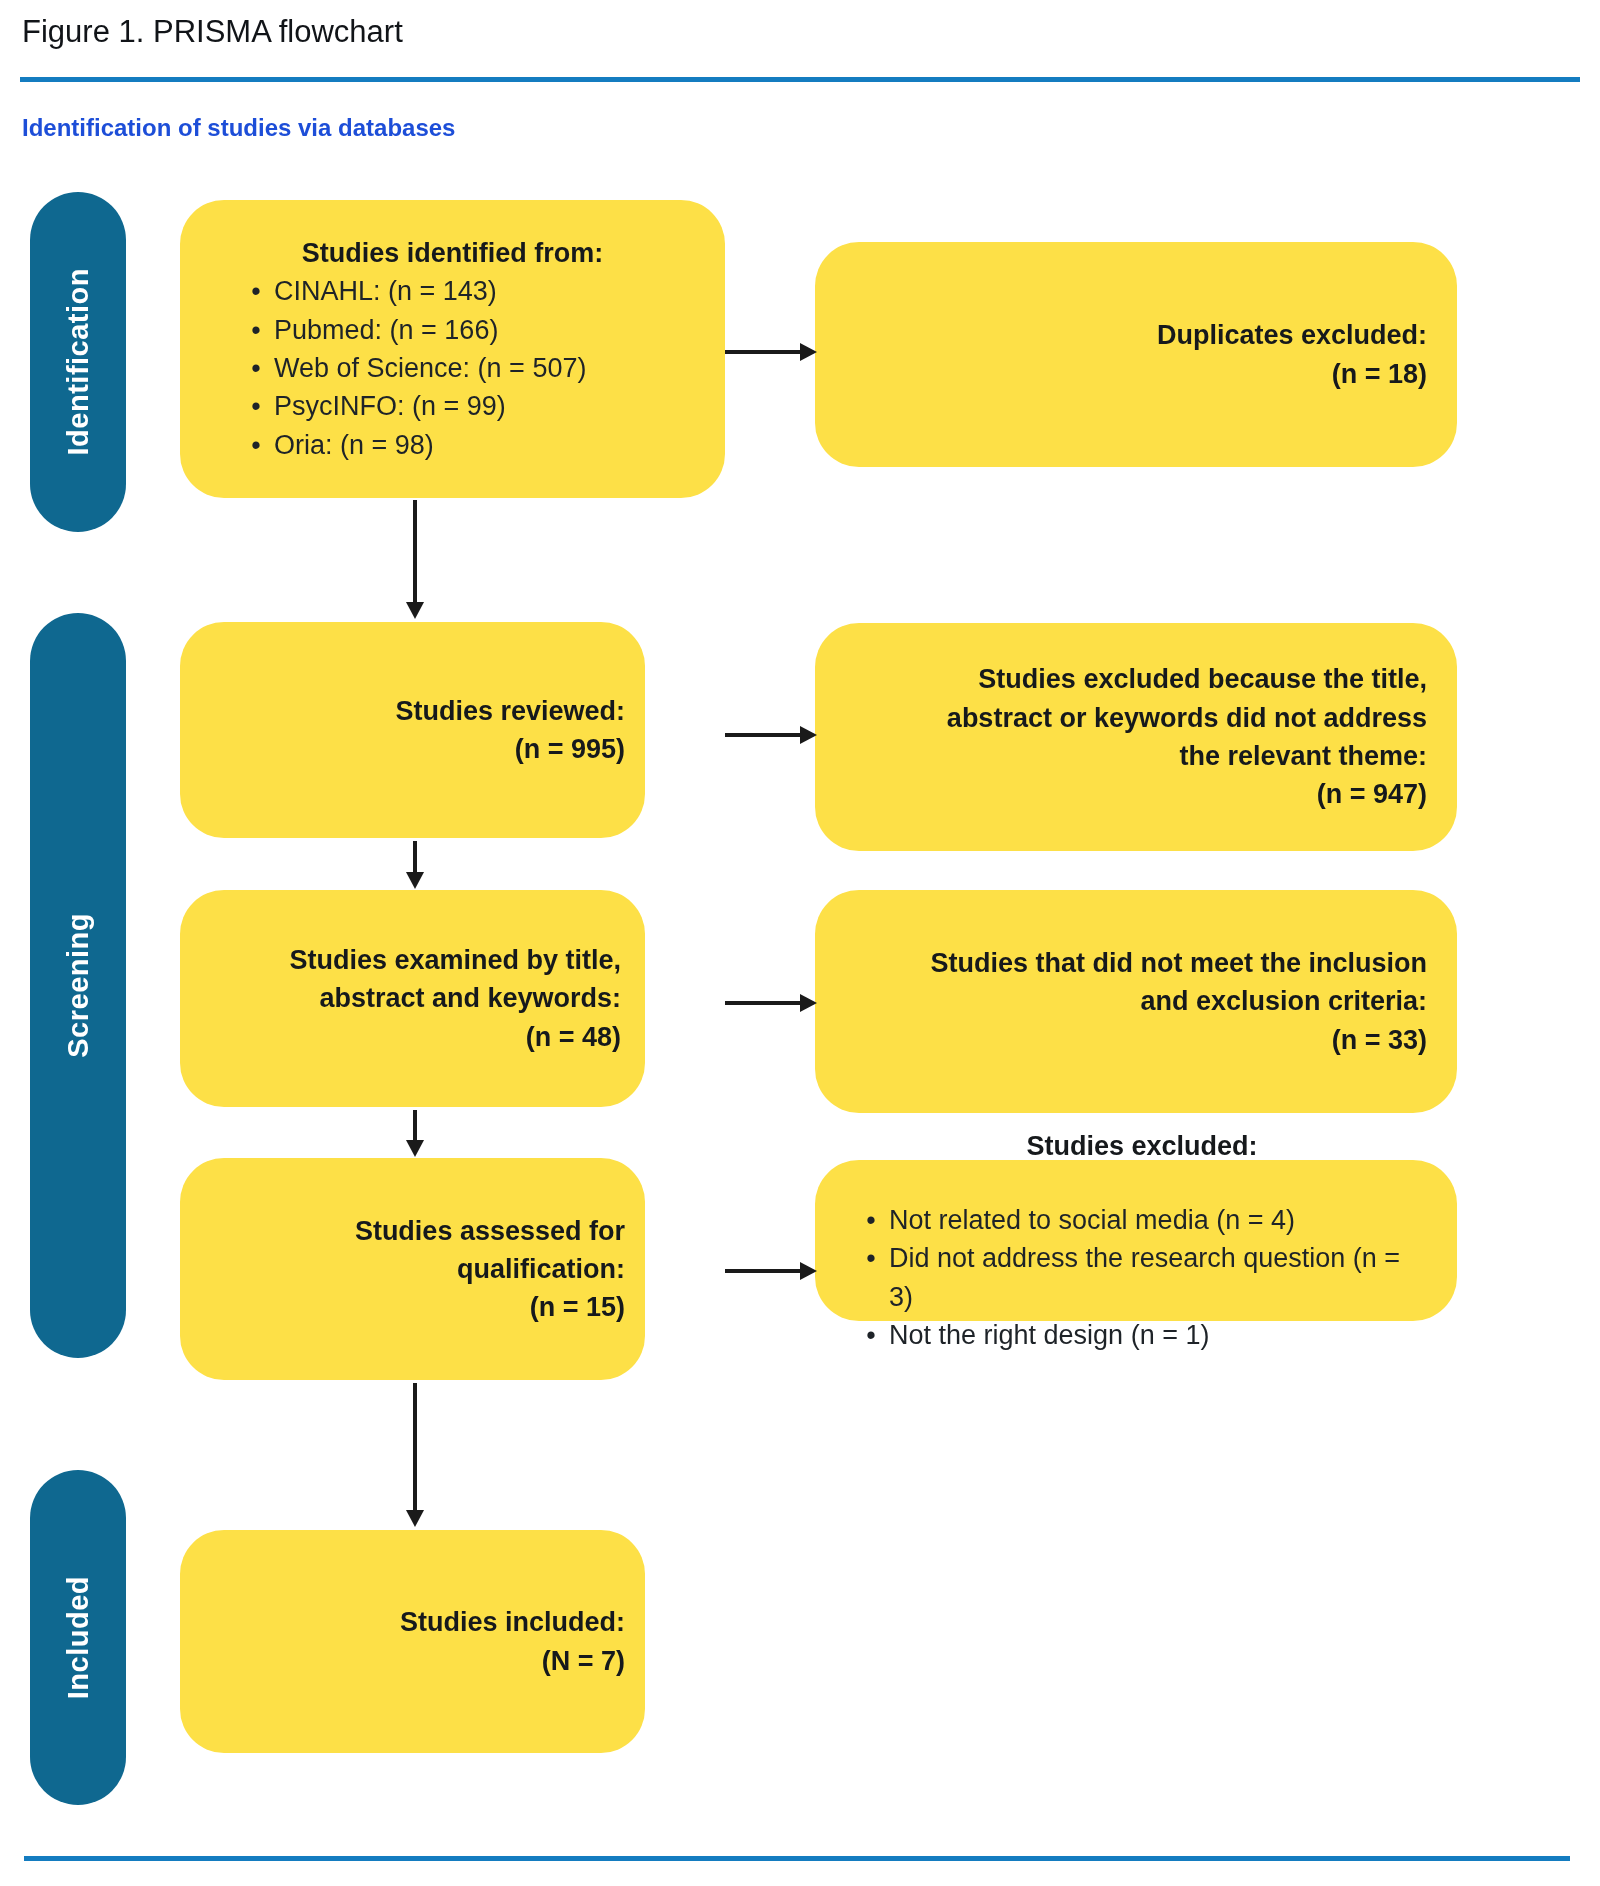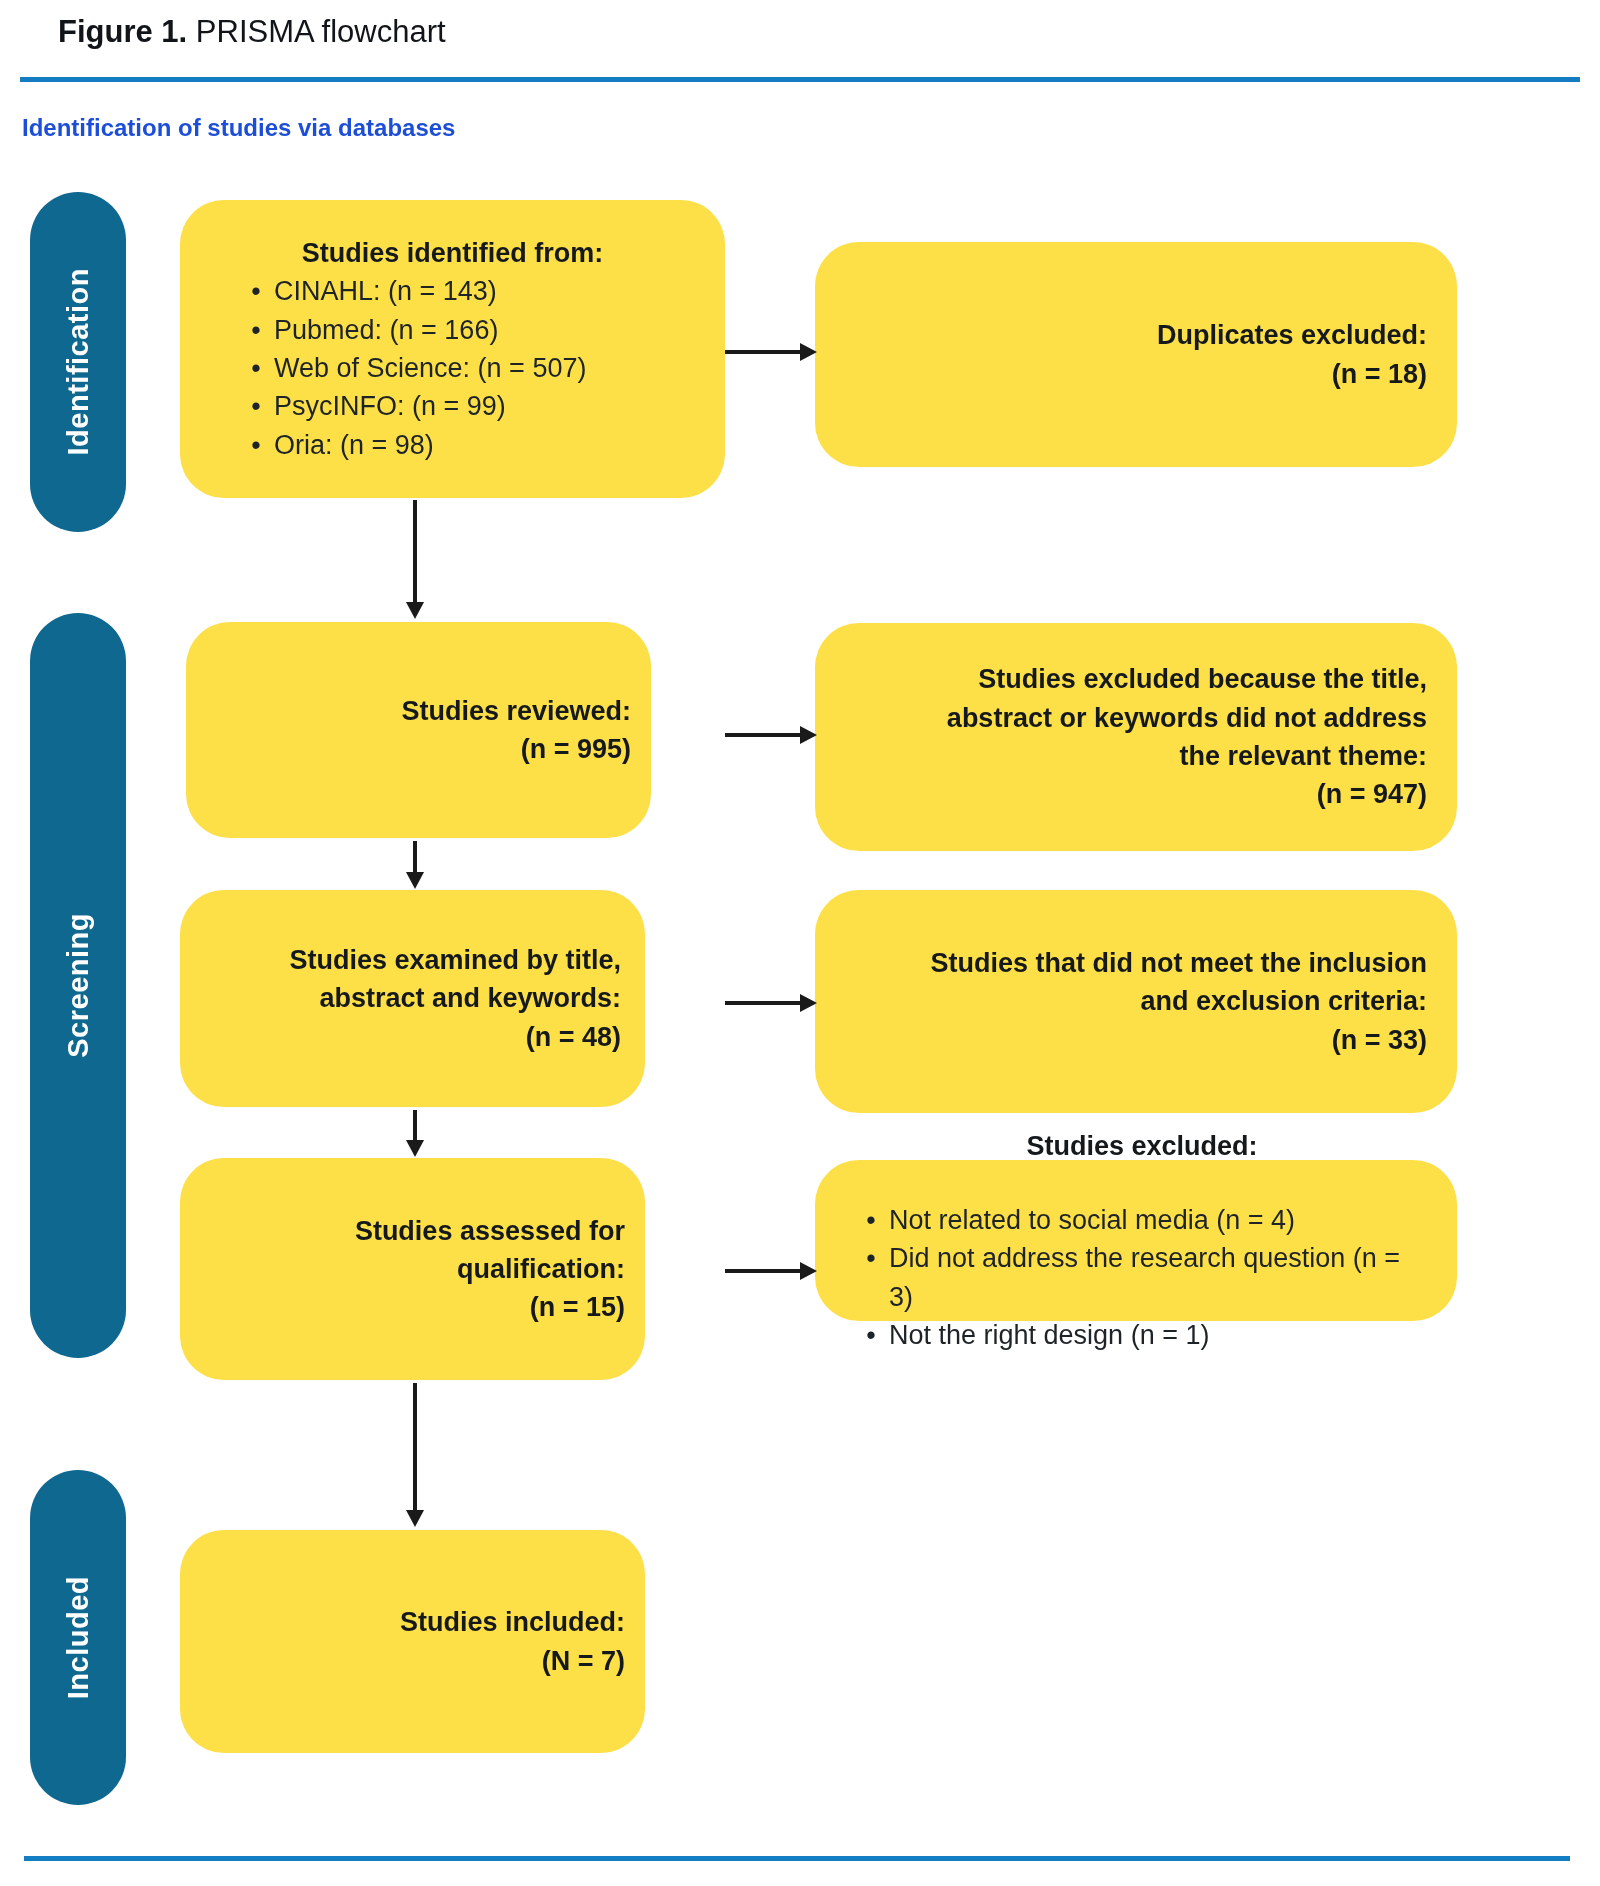--- a/index.html
+++ b/index.html
@@ -13,21 +13,21 @@
     overflow: hidden;
   }
 
   
   .fig-title {
     position: absolute;
     left: 22px; top: 14px;
     font-size: 31px;
     color: #111418;
   }
-  .fig-title .bold { font-weight: 700; margin-left: 36px; }
+  .fig-title .bold { font-weight: 400; }
   .rule {
     position: absolute;
     height: 5px;
     background: #147cc0;
   }
   .rule-top { left: 20px; top: 77px; width: 1560px; }
   .rule-bottom { left: 24px; top: 1856px; width: 1546px; }
   .section-heading {
     position: absolute;
     left: 22px; top: 114px;
@@ -74,21 +74,21 @@
   }
   .box .center { text-align: right; font-weight: 700; }
   .box .title { text-align: center; font-weight: 700; }
   .bullets { font-weight: 400; color: #1e2328; }
   .bullet { display: flex; align-items: flex-start; }
   .bullet .dot { width: 36px; flex: 0 0 36px; text-align: center; }
 
   .box-identified   { left: 180px; top: 200px;  width: 545px; height: 298px; padding: 10px 18px 10px 58px; }
   .box-identified .title { padding-right: 40px; }
   .box-duplicates   { left: 815px; top: 242px;  width: 642px; height: 225px; padding: 10px 30px; }
-  .box-reviewed     { left: 180px; top: 622px;  width: 465px; height: 216px; padding: 10px 20px; margin-left: 6px; }
+  .box-reviewed     { left: 180px; top: 622px;  width: 465px; height: 216px; padding: 10px 20px; }
   .box-excl-theme   { left: 815px; top: 623px;  width: 642px; height: 228px; padding: 18px 30px; }
   .box-examined     { left: 180px; top: 890px;  width: 465px; height: 217px; padding: 10px 24px; }
   .box-not-meet     { left: 815px; top: 890px;  width: 642px; height: 223px; padding: 10px 30px; }
   .box-assessed     { left: 180px; top: 1158px; width: 465px; height: 222px; padding: 10px 20px; }
   .box-excl-reasons { left: 815px; top: 1160px; width: 642px; height: 161px; padding: 10px 26px 10px 38px; gap: 36px; }
   .box-included     { left: 180px; top: 1530px; width: 465px; height: 223px; padding: 10px 20px; }
 
   
   .arrow-h { position: absolute; height: 4px; background: #1a1a1a; }
   .arrow-h::after {

